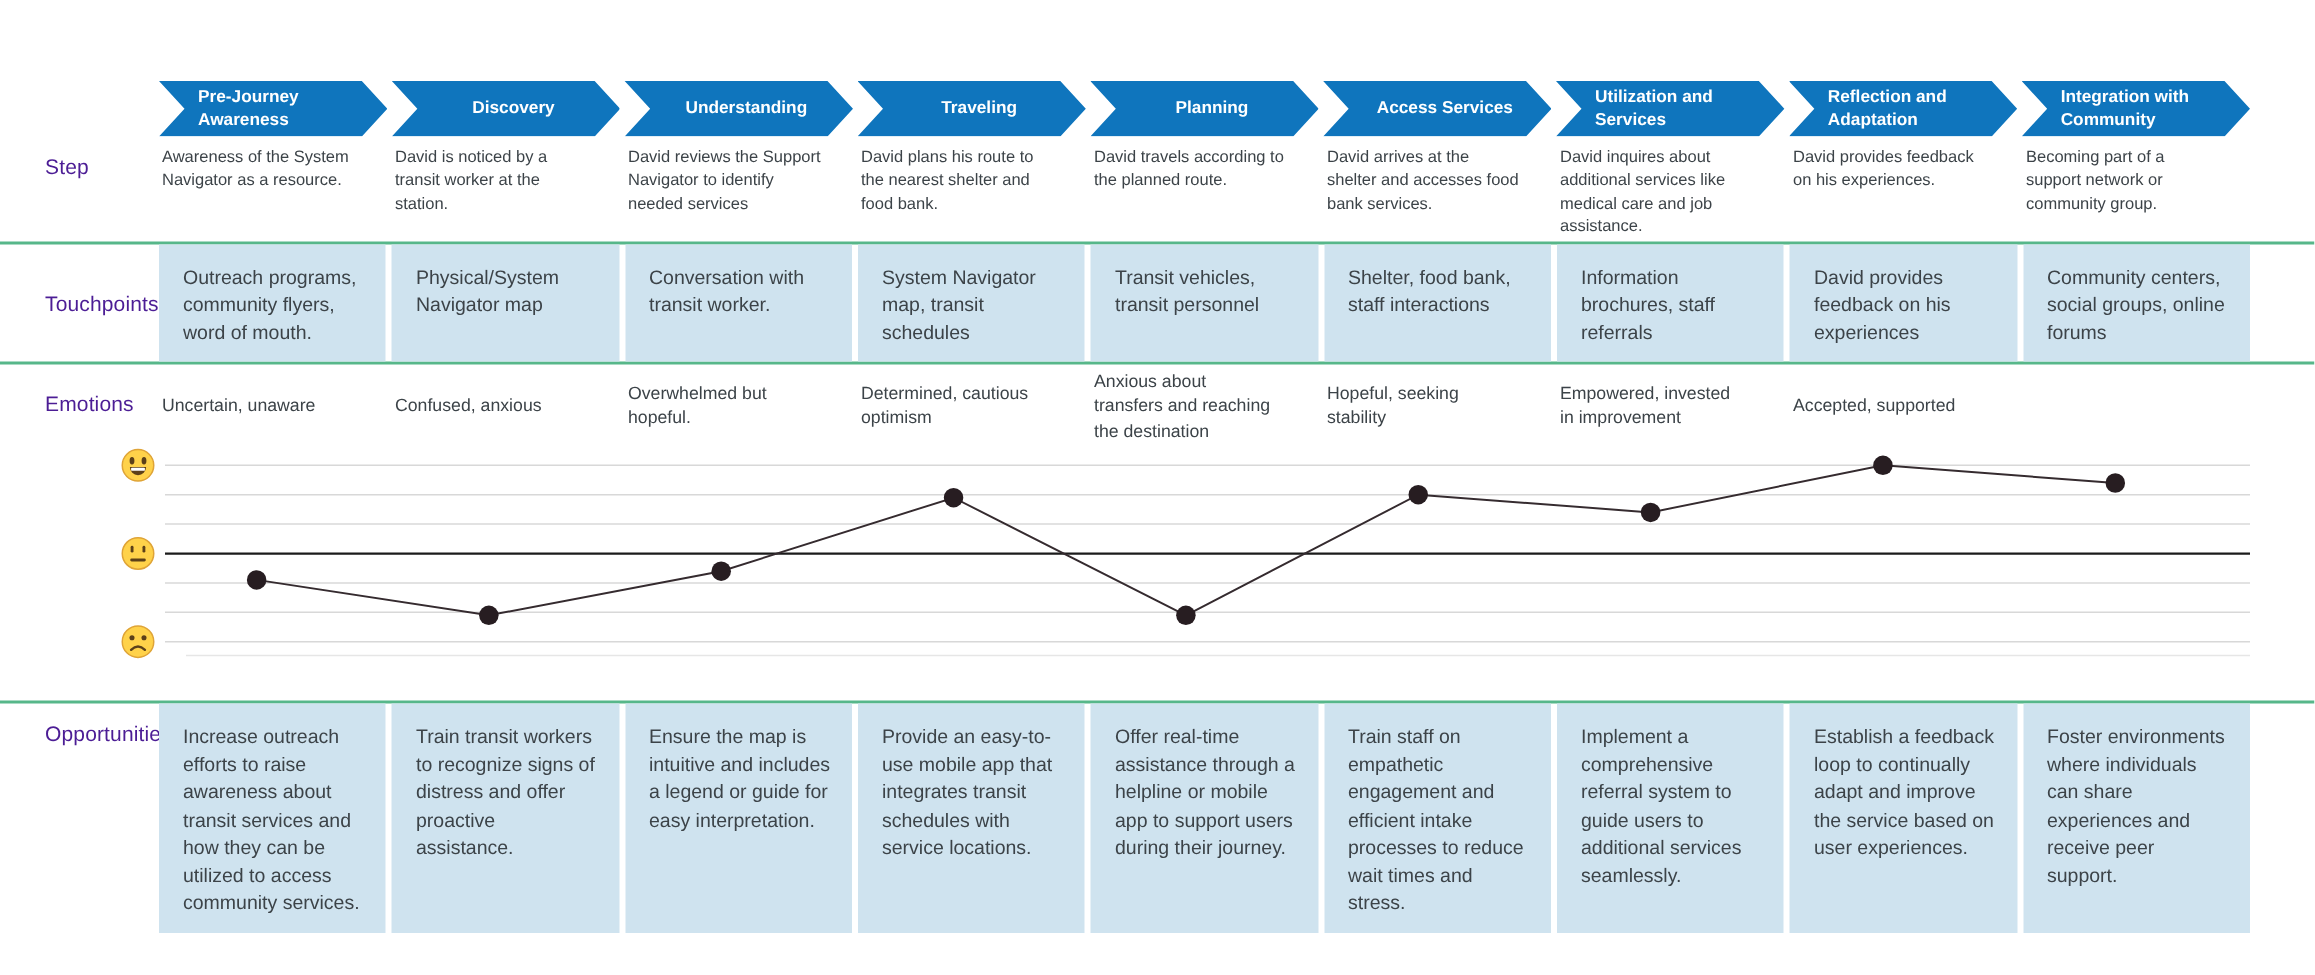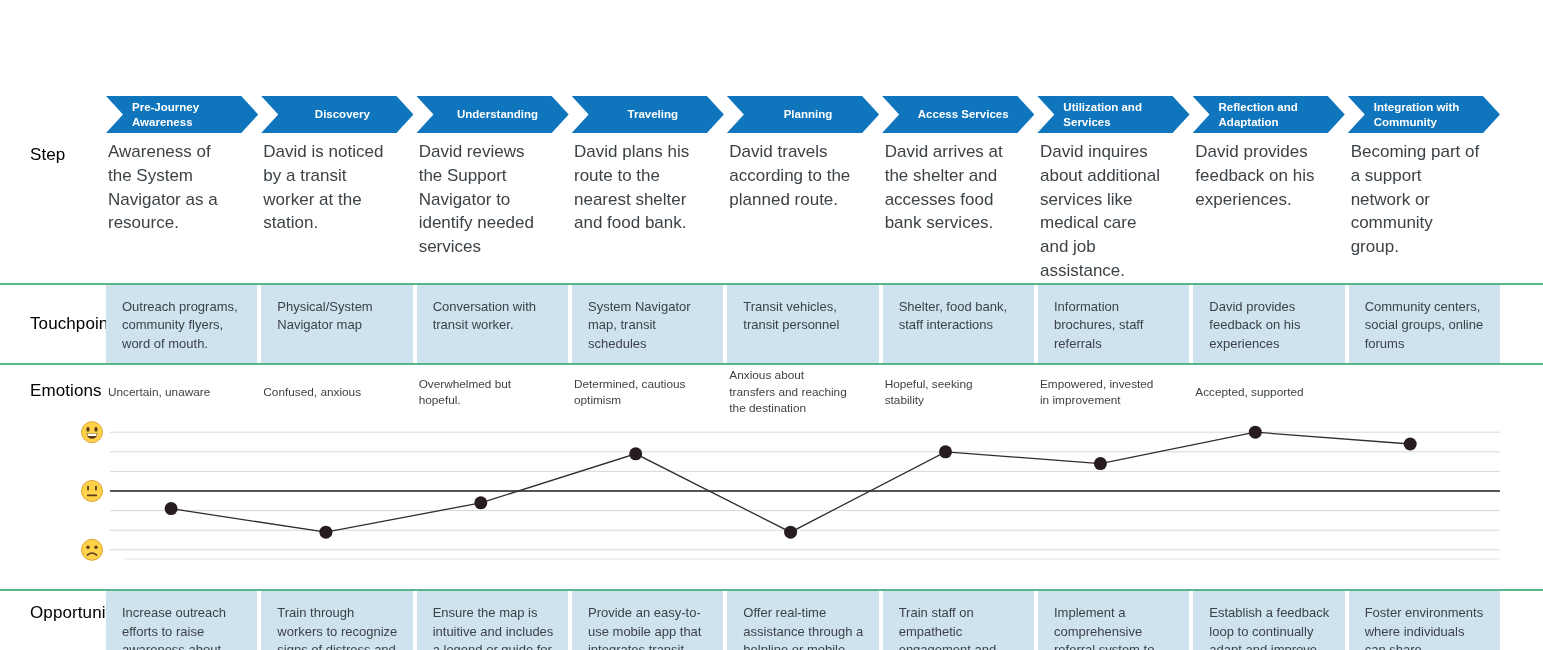--- a/index.html
+++ b/index.html
@@ -10,39 +10,39 @@
     --text-color:#3c4348;
   }
   *{box-sizing:border-box;}
   html,body{margin:0;padding:0;background:#ffffff;}
   body{
     width:1543px;height:650px;
     font-family:"Liberation Sans","DejaVu Sans",sans-serif;
     color:var(--text-color);
     overflow:hidden;
   }
-  .canvas{width:1543px;height:650px;padding-top:96px;}
+  .canvas{width:1543px;height:650px;padding-top:54px;}
   .grid-row{display:grid;grid-template-columns:106px 1fr;}
   .cols{display:grid;grid-template-columns:repeat(9,1fr);column-gap:4px;margin-right:43px;}
   .chevron-cols{column-gap:3px;}
   .label-cell{
-    padding-left:30px;font-size:17px;color:#000000;letter-spacing:.1px;
+    padding-left:30px;font-size:14px;color:#4c1d95;letter-spacing:.1px;
   }
   
   .chevron{
     height:37px;background:var(--chevron-blue);color:#fff;
     font-weight:bold;font-size:11.5px;line-height:1.25;
     display:flex;align-items:center;justify-content:center;text-align:left;
     padding:0 16px 0 26px;
     clip-path:polygon(0 0, calc(100% - 17px) 0, 100% 50%, calc(100% - 17px) 100%, 0 100%, 17px 50%);
   }
   
   .step-row{min-height:70px;}
   .step-row .label-cell{padding-top:12px;}
-  .step-cell{padding:7px 20px 0 2px;font-size:17px;line-height:1.4;}
+  .step-cell{padding:7px 20px 0 2px;font-size:11px;line-height:1.4;}
   
   .touch-row{
     border-top:2px solid var(--teal-border);
     border-bottom:2px solid var(--teal-border);
     min-height:71px;
   }
   .touch-row .label-cell{display:flex;align-items:center;}
   .box-cell{
     background:var(--cell-blue);
     padding:13px 14px 10px 16px;
@@ -162,21 +162,21 @@
       <circle cx="945.5" cy="34.8" r="6.5" fill="#271d21"></circle>
       <circle cx="1100.4" cy="46.6" r="6.5" fill="#271d21"></circle>
       <circle cx="1255.3" cy="15.2" r="6.5" fill="#271d21"></circle>
       <circle cx="1410.2" cy="27.0" r="6.5" fill="#271d21"></circle>
     </svg>
 
   <div class="grid-row opp-row">
     <div class="label-cell">Opportunities</div>
     <div class="cols" id="opportunities">
         <div class="box-cell opp-cell">Increase outreach efforts to raise awareness about transit services and how they can be utilized to access community services.</div>
-        <div class="box-cell opp-cell">Train through workers to recognize signs of distress and offer proactive assistance.</div>
+        <div class="box-cell opp-cell">Train transit workers to recognize signs of distress and offer proactive assistance.</div>
         <div class="box-cell opp-cell">Ensure the map is intuitive and includes a legend or guide for easy interpretation.</div>
         <div class="box-cell opp-cell">Provide an easy-to-use mobile app that integrates transit schedules with service locations.</div>
         <div class="box-cell opp-cell">Offer real-time assistance through a helpline or mobile app to support users during their journey.</div>
         <div class="box-cell opp-cell">Train staff on empathetic engagement and efficient intake processes to reduce wait times and stress.</div>
         <div class="box-cell opp-cell">Implement a comprehensive referral system to guide users to additional services seamlessly.</div>
         <div class="box-cell opp-cell">Establish a feedback loop to continually adapt and improve the service based on user experiences.</div>
         <div class="box-cell opp-cell">Foster environments where individuals can share experiences and receive peer support.</div>
       </div>
   </div>
 

